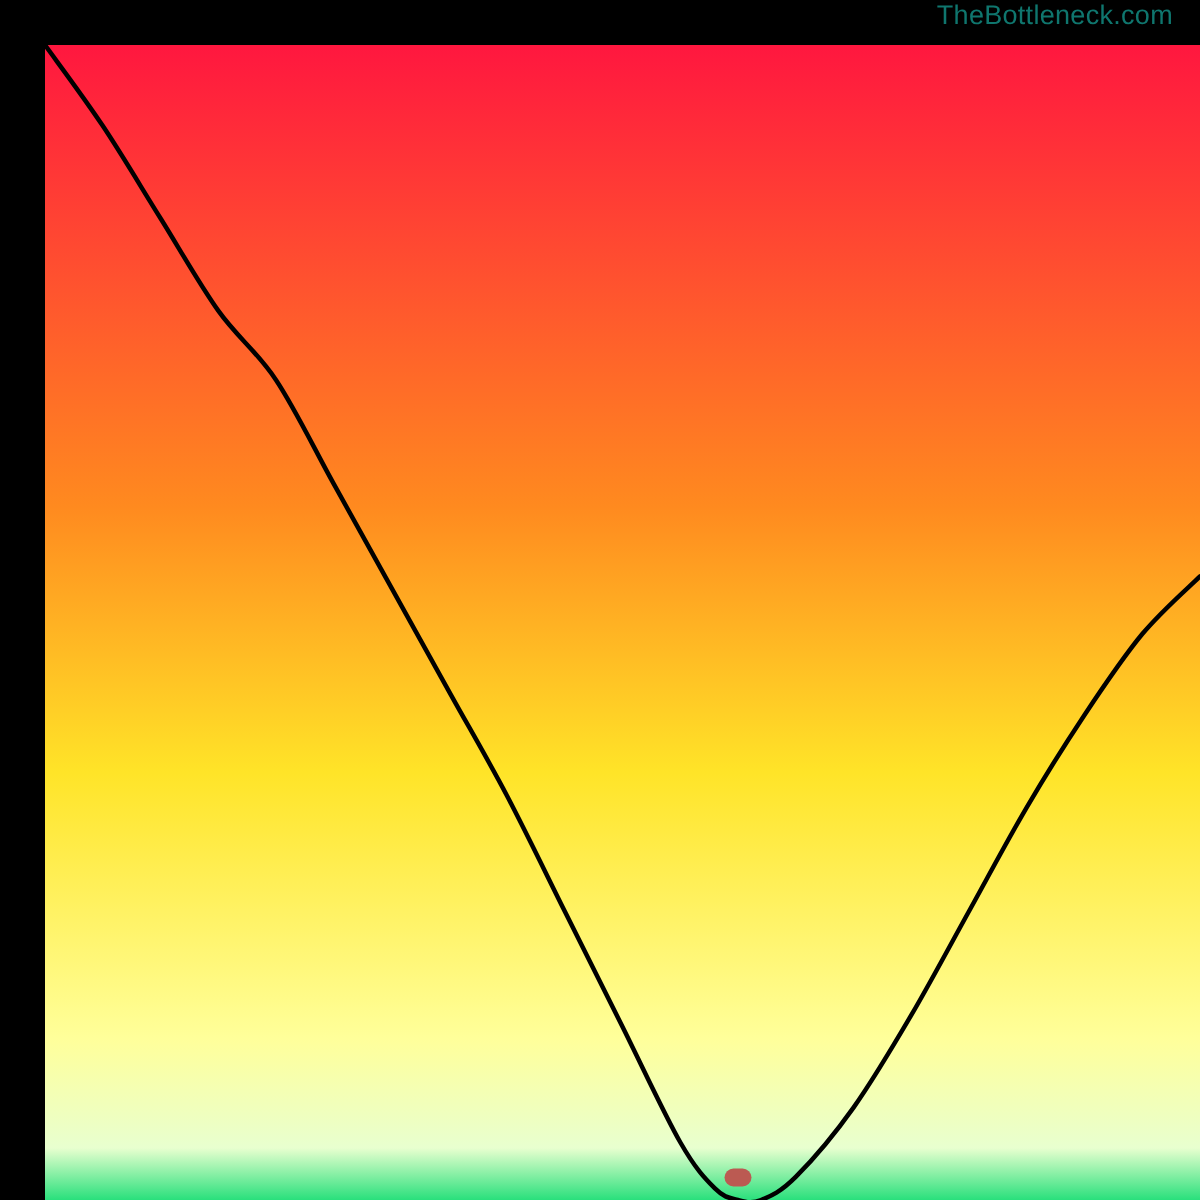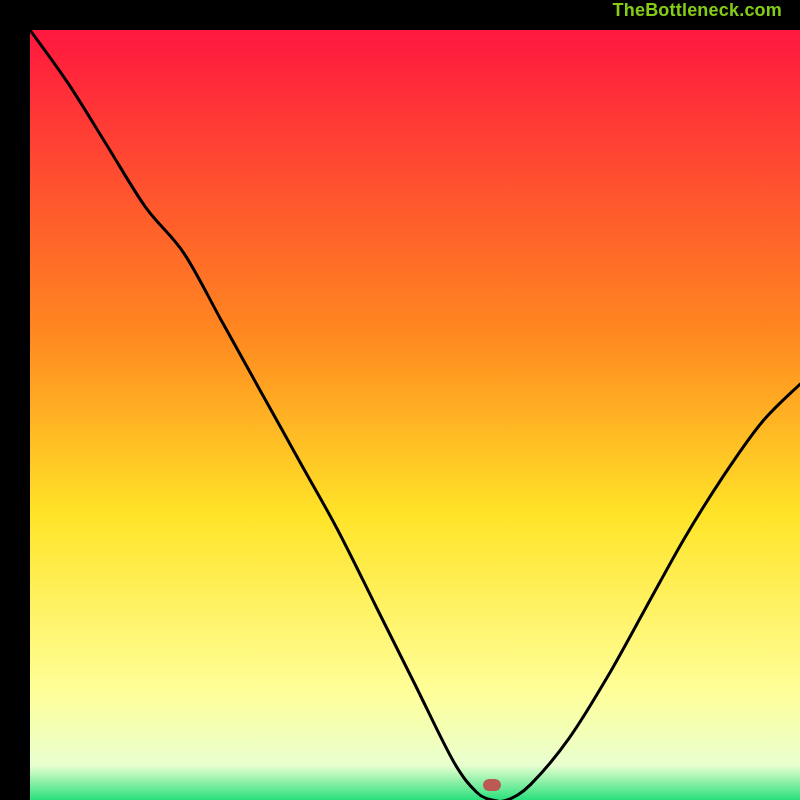--- a/index.html
+++ b/index.html
@@ -16,23 +16,23 @@
     left: 15px;
     top: 15px;
     width: 770px;
     height: 770px;
     background: #000;
   }
   .watermark {
     position: absolute;
     top: 0px;
     right: 18px;
-    color: #84cc16;
+    color: #0f766e;
     font-size: 18px;
-    font-weight: 700;
+    font-weight: 400;
     letter-spacing: 0.2px;
   }
   .plot {
     position: absolute;
     left: 15px;
     top: 15px;
     width: 770px;
     height: 770px;
   }
   .marker {

